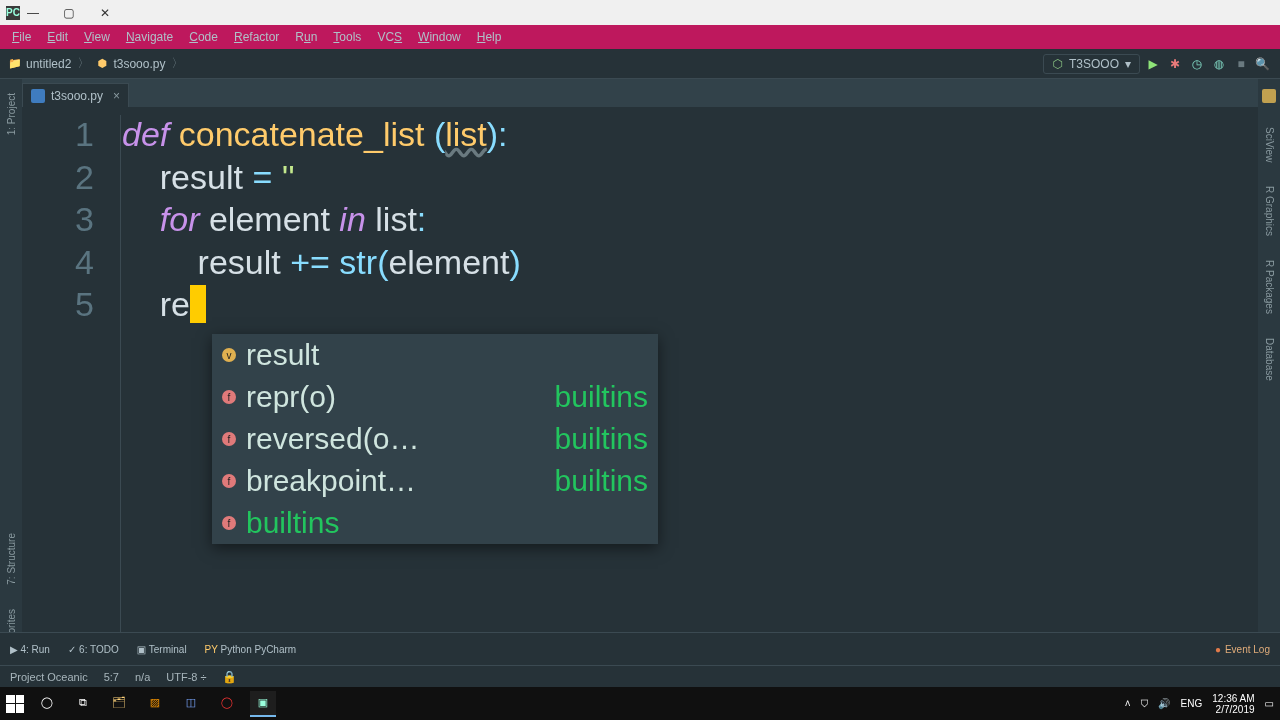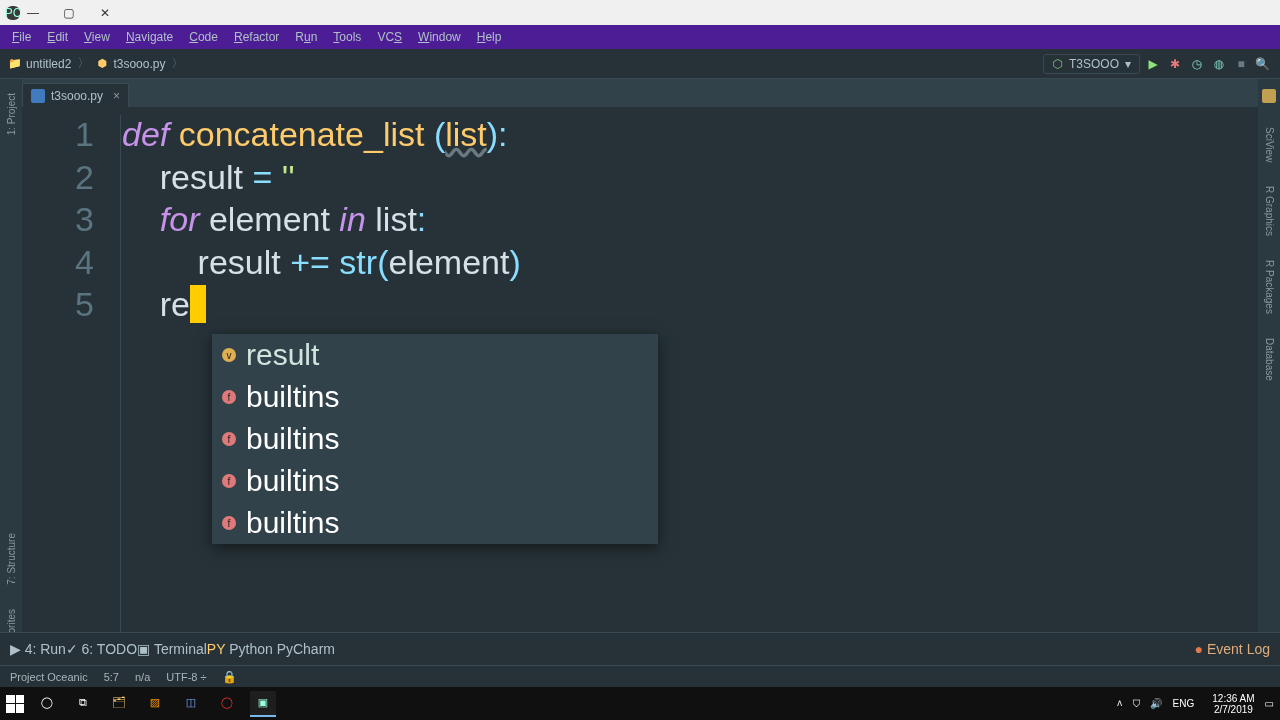--- a/index.html
+++ b/index.html
@@ -1,26 +1,26 @@
 <!DOCTYPE html>
 <html><head>
 <meta charset="utf-8">
 <style>
 * { margin:0; padding:0; box-sizing:border-box; font-family:"Segoe UI",Tahoma,sans-serif; }
 body { width:1280px; height:720px; background:#1e2a35; overflow:hidden; position:relative; }
 
 
 .titlebar { height:25px; background:#f0f0f0; color:#333; display:flex; align-items:center; padding:0 6px; font-size:11px; }
-.titlebar .app-icon { width:14px;height:14px; background:#3a3a3a; margin-right:6px; display:flex;align-items:center;justify-content:center;color:#9fd;font-size:12px;font-weight:normal;border-radius:6px;}
+.titlebar .app-icon { width:14px;height:14px; background:#3a3a3a; margin-right:6px; display:flex;align-items:center;justify-content:center;color:#9fd;font-size:10px;font-weight:bold;}
 .titlebar .title { flex:1; }
 .titlebar .win-controls { display:flex; gap:22px; font-family:Arial; }
 .titlebar .win-controls span { cursor:default; width:14px;text-align:center; font-size:12px;}
 
 
-.menubar { height:24px; background:#4c1d95; color:#b0c0c8; display:flex; align-items:center; padding:0 4px; font-size:12px; }
+.menubar { height:24px; background:#be185d; color:#b0c0c8; display:flex; align-items:center; padding:0 4px; font-size:12px; }
 .menubar span { padding:0 8px; }
 .menubar span u { text-decoration:underline; }
 
 
 .navbar { height:30px; background:#263238; border-bottom:1px solid #3b4a52; display:flex; align-items:center; padding:0 8px; font-size:12px; color:#b0c0c8; gap:4px;}
 .navbar .bc-icon { width:14px;height:14px; display:inline-flex; align-items:center;justify-content:center; font-size:11px;}
 .navbar .chev { color:#6a7a80; padding:0 2px;}
 .navbar .spacer { flex:1; }
 .navbar .run-cfg { display:flex; align-items:center; border:1px solid #3b4a52; border-radius:3px; padding:2px 8px; gap:6px;}
 .navbar .tbtn { width:18px;height:18px; display:inline-flex;align-items:center;justify-content:center; font-size:12px;}
@@ -48,42 +48,42 @@
 .vbar.right .vlabel{transform:none;}
 .stamp{width:14px;height:14px;background:#c0a050;border-radius:2px;margin-bottom:4px;}
 
 
 .completion { position:absolute; left:212px; top:334px; width:446px; background:#32424a; box-shadow:0 4px 14px rgba(0,0,0,.5); font-family:"Fira Code",Consolas,monospace; font-size:30px; color:#cfe5de; }
 .completion .item{display:flex;align-items:center;padding:4px 10px;gap:6px;}
 .completion .item.sel{background:#4a6070;}
 .completion .icn{width:14px;height:14px;border-radius:7px;font-size:10px;display:flex;align-items:center;justify-content:center;font-family:sans-serif;color:#1e1e1e;margin-right:4px;}
 .icn.v{background:#e0b050;} .icn.f{background:#e07a7a;}
 .completion .name{flex:1;white-space:nowrap;overflow:hidden;}
-.completion .src{color:#ffffff;}
+.completion .src{color:#22c55e;}
 .completion .hint{font-size:11px; font-family:"Segoe UI"; color:#8aa5ac; padding:4px 10px 6px;}
 
 
-.toolstrip { position:absolute; left:0; right:0; bottom:55px; height:22px; background:#263238; border-top:1px solid #3b4a52; display:flex;align-items:center; font-size:14px; color:#b0c0c8; padding:16px 10px; }
+.toolstrip { position:absolute; left:0; right:0; bottom:55px; height:22px; background:#263238; border-top:1px solid #3b4a52; display:flex;align-items:center; font-size:10px; color:#b0c0c8; padding:16px 10px; gap:18px;}
 .toolstrip .spacer{flex:1;}
 .toolstrip .evt{color:#e0ac7a;} .toolstrip .evt::before{content:"●"; color:#e07a4a; margin-right:4px;}
 
 .status1 { position:absolute; left:0; right:0; bottom:33px; height:22px; background:#263238; border-top:1px solid #3b4a52; display:flex; align-items:center; font-size:11px; color:#a7b5bb; padding:0 10px; gap:16px;}
 .status1 .msg{flex:1;}
 .status1 .warn::before{content:"⚠"; color:#e0b050; margin-right:4px;}
 .status1 .lock{color:#8a9aa0;font-size:12px;}
 
 
 .taskbar { position:absolute; left:0; right:0; bottom:0; height:33px; background:#101010; display:flex; align-items:center; padding:0 6px; gap:10px; color:#fff; font-size:11px;}
 .taskbar .start{width:18px;height:18px;display:grid;grid-template-columns:1fr 1fr;grid-template-rows:1fr 1fr;gap:1px;}
 .taskbar .start span{background:#fff;}
 .taskbar .task-icon{width:26px;height:26px;display:flex;align-items:center;justify-content:center;border-bottom:2px solid transparent;}
 .taskbar .task-icon.active{border-bottom-color:#76b9ed;background:rgba(255,255,255,.06);}
 .taskbar .spacer{flex:1;}
 .taskbar .tray{display:flex;align-items:center;gap:10px;font-size:10px;}
-.taskbar .clock{text-align:center;line-height:1.1;margin-left:8px;}
+.taskbar .clock{text-align:right;line-height:1.1;}
 </style>
 </head>
 <body>
 
 <div class="titlebar">
   <div class="app-icon">PC</div>
   <div class="win-controls">
     <span>—</span>
     <span>▢</span>
     <span>✕</span>
@@ -163,28 +163,31 @@
 </div>
 
 <div class="completion">
   <div class="item">
     <span class="icn v">v</span>
     <span class="name">result</span>
     <span class="src"></span>
   </div>
   <div class="item">
     <span class="icn f">f</span>
-    <span class="src">builtins</span>
-  </div>
-  <div class="item">
-    <span class="icn f">f</span>
-    <span class="src">builtins</span>
-  </div>
-  <div class="item">
-    <span class="icn f">f</span>
+    <span class="name">repr(o)</span>
+    <span class="src">builtins</span>
+  </div>
+  <div class="item">
+    <span class="icn f">f</span>
+    <span class="name">reversed(o…</span>
+    <span class="src">builtins</span>
+  </div>
+  <div class="item">
+    <span class="icn f">f</span>
+    <span class="name">breakpoint…</span>
     <span class="src">builtins</span>
   </div>
   <div class="item">
     <span class="icn f">f</span>
     <span class="src">builtins</span>
   </div>
 </div>
 
 <div class="toolstrip">
   <span>▶ <span>4: Run</span></span>

